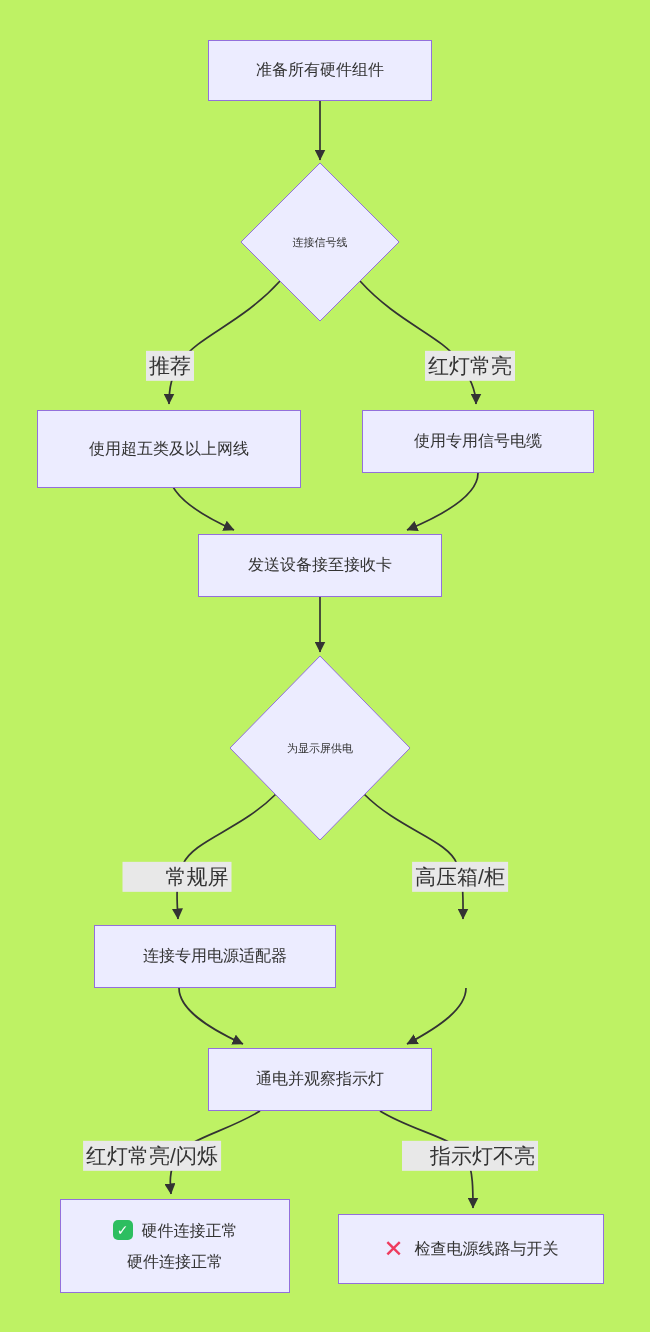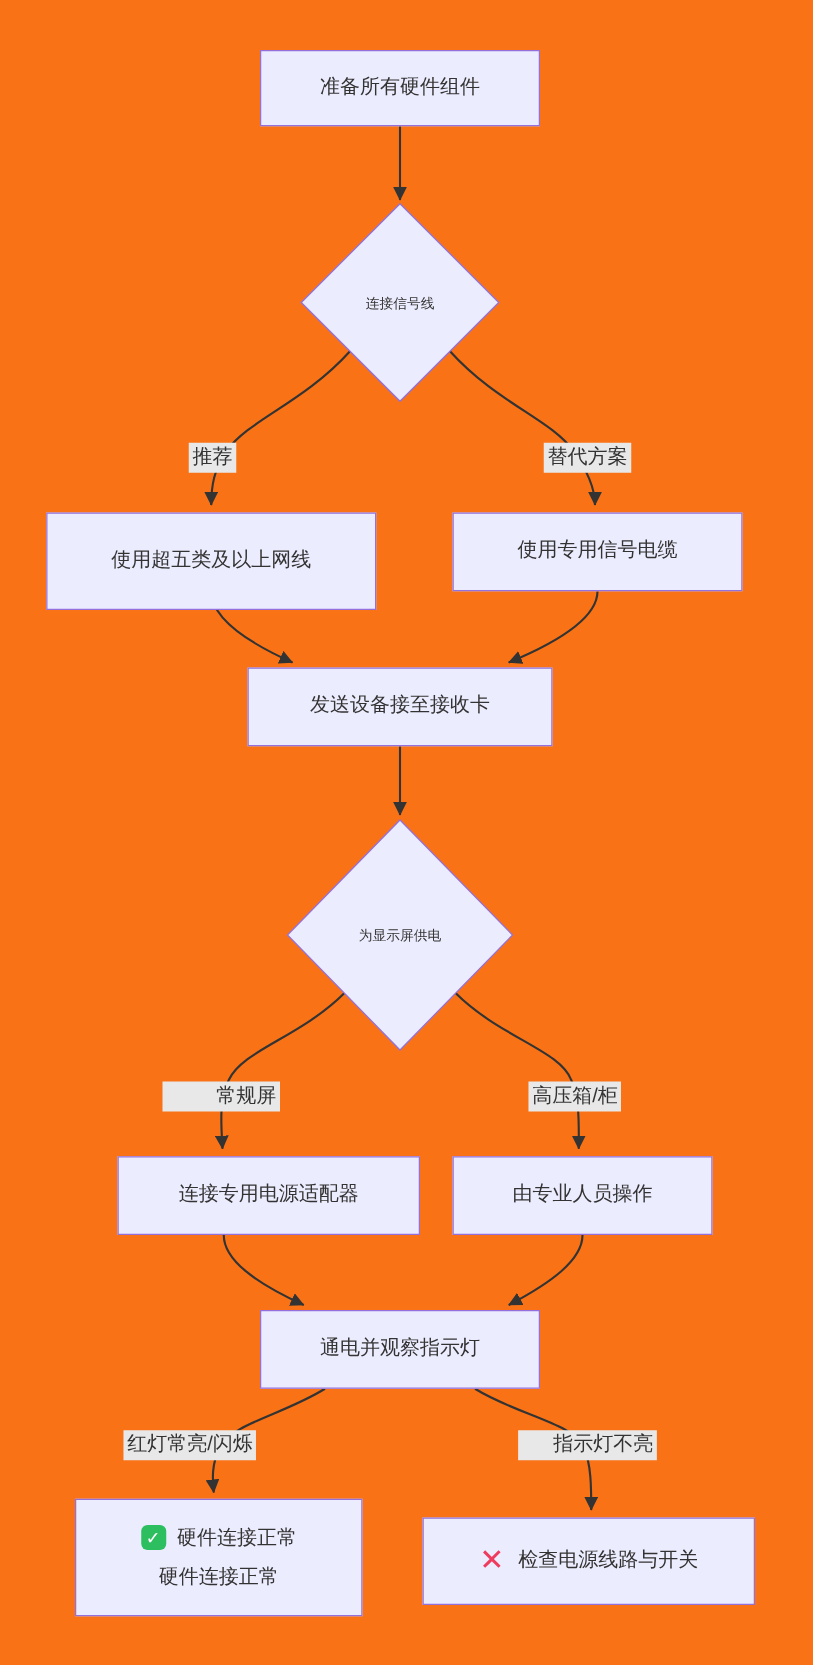--- a/index.html
+++ b/index.html
@@ -1,33 +1,33 @@
 <!DOCTYPE html>
 <html><head>
 <meta charset="utf-8">
 <style>
   html,body{margin:0;padding:0;background:#ffffff;}
   body{font-family:"Liberation Sans","DejaVu Sans",sans-serif;color:#333333;}
-  .canvas{position:relative;width:650px;height:1332px;background:#f97316;overflow:hidden;}
+  .canvas{position:relative;width:650px;height:1332px;background:#bef264;overflow:hidden;}
   svg.edges{position:absolute;left:0;top:0;width:650px;height:1332px;}
   .node{
     position:absolute;box-sizing:border-box;
     background:#ECECFF;border:1px solid #9370DB;
     color:#333333;font-size:16px;line-height:1.4;
     display:flex;align-items:center;justify-content:center;text-align:center;
     white-space:nowrap;
   }
   .diamond-label{
     position:absolute;color:#333333;font-size:11px;
     display:flex;align-items:center;justify-content:center;text-align:center;
     white-space:nowrap;
   }
   .edge-label{
     position:absolute;transform:translate(-50%,-50%);
-    background:#e8e8e8;color:#333333;font-size:16px;line-height:1.35;
+    background:#e8e8e8;color:#333333;font-size:21px;line-height:1.35;
     padding:1px 3px;white-space:nowrap;
   }
   .col{flex-direction:column;}
   .line{display:flex;align-items:center;justify-content:center;line-height:1.95;}
   .check-badge{
     display:inline-flex;width:20px;height:20px;margin-right:9px;
     background:#2dbe60;border-radius:5px;color:#ffffff;
     align-items:center;justify-content:center;
     font-size:14px;font-weight:bold;flex:0 0 auto;
   }
@@ -63,34 +63,33 @@
     </g>
     <polygon points="320,163 399,242 320,321 241,242" fill="#ECECFF" stroke="#9370DB" stroke-width="1"></polygon>
     <polygon points="320,656 410,748 320,840 230,748" fill="#ECECFF" stroke="#9370DB" stroke-width="1"></polygon>
   </svg>
 
   <div class="node" style="left:208px;top:40px;width:224px;height:61px;">准备所有硬件组件</div>
 
   <div class="diamond-label" style="left:240px;top:222px;width:160px;height:40px;">连接信号线</div>
 
   <div class="edge-label" style="left:170px;top:366px;">推荐</div>
-  <div class="edge-label" style="left:470px;top:366px;">替代方案</div>
+  <div class="edge-label" style="left:470px;top:366px;">红灯常亮</div>
 
   <div class="node" style="left:37px;top:410px;width:264px;height:78px;">使用超五类及以上网线</div>
   <div class="node" style="left:362px;top:410px;width:232px;height:63px;">使用专用信号电缆</div>
 
   <div class="node" style="left:198px;top:534px;width:244px;height:63px;">发送设备接至接收卡</div>
 
   <div class="diamond-label" style="left:230px;top:728px;width:180px;height:40px;">为显示屏供电</div>
 
   <div class="edge-label" style="left:177px;top:877px;padding-left:43px;">常规屏</div>
   <div class="edge-label" style="left:460px;top:877px;">高压箱/柜</div>
 
   <div class="node" style="left:58px;top:925px;width:242px;height:63px;margin-left:36px;">连接专用电源适配器</div>
-  <div class="node" style="left:362px;top:925px;width:208px;height:63px;">由专业人员操作</div>
 
   <div class="node" style="left:208px;top:1048px;width:224px;height:63px;">通电并观察指示灯</div>
 
   <div class="edge-label" style="left:152px;top:1156px;">红灯常亮/闪烁</div>
   <div class="edge-label" style="left:470px;top:1156px;padding-left:28px;">指示灯不亮</div>
 
   <div class="node col" style="left:60px;top:1199px;width:230px;height:94px;">
     <div class="line">
       <span class="check-badge">✓</span>
       <span>硬件连接正常</span>

